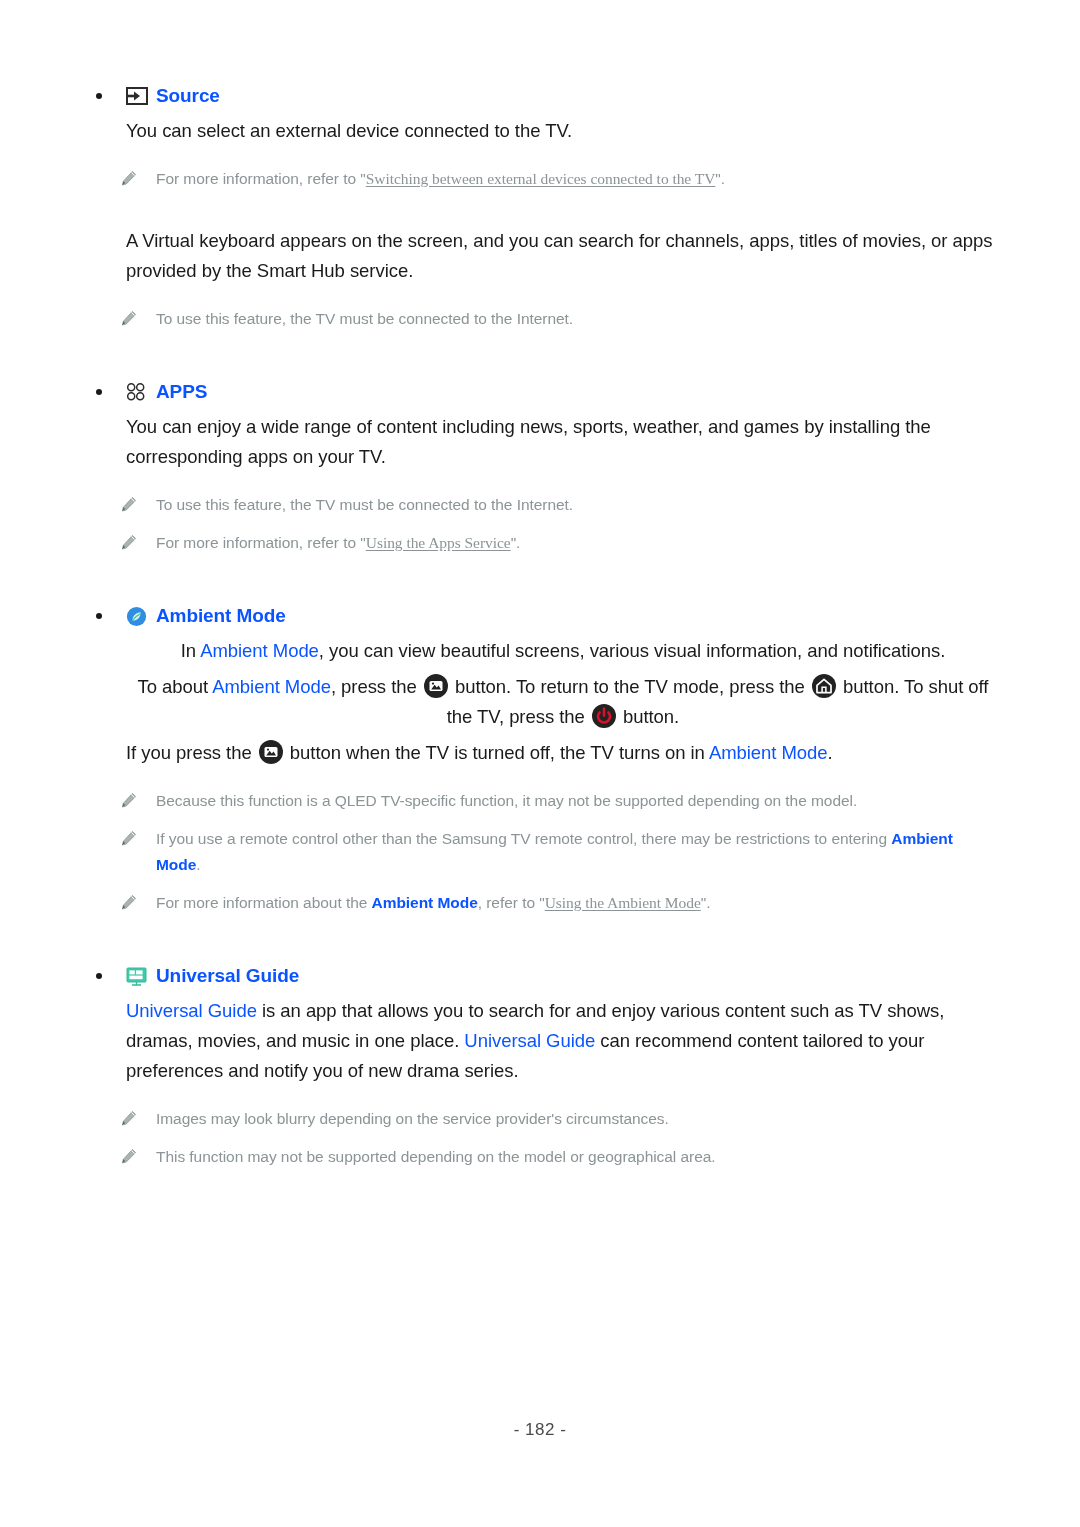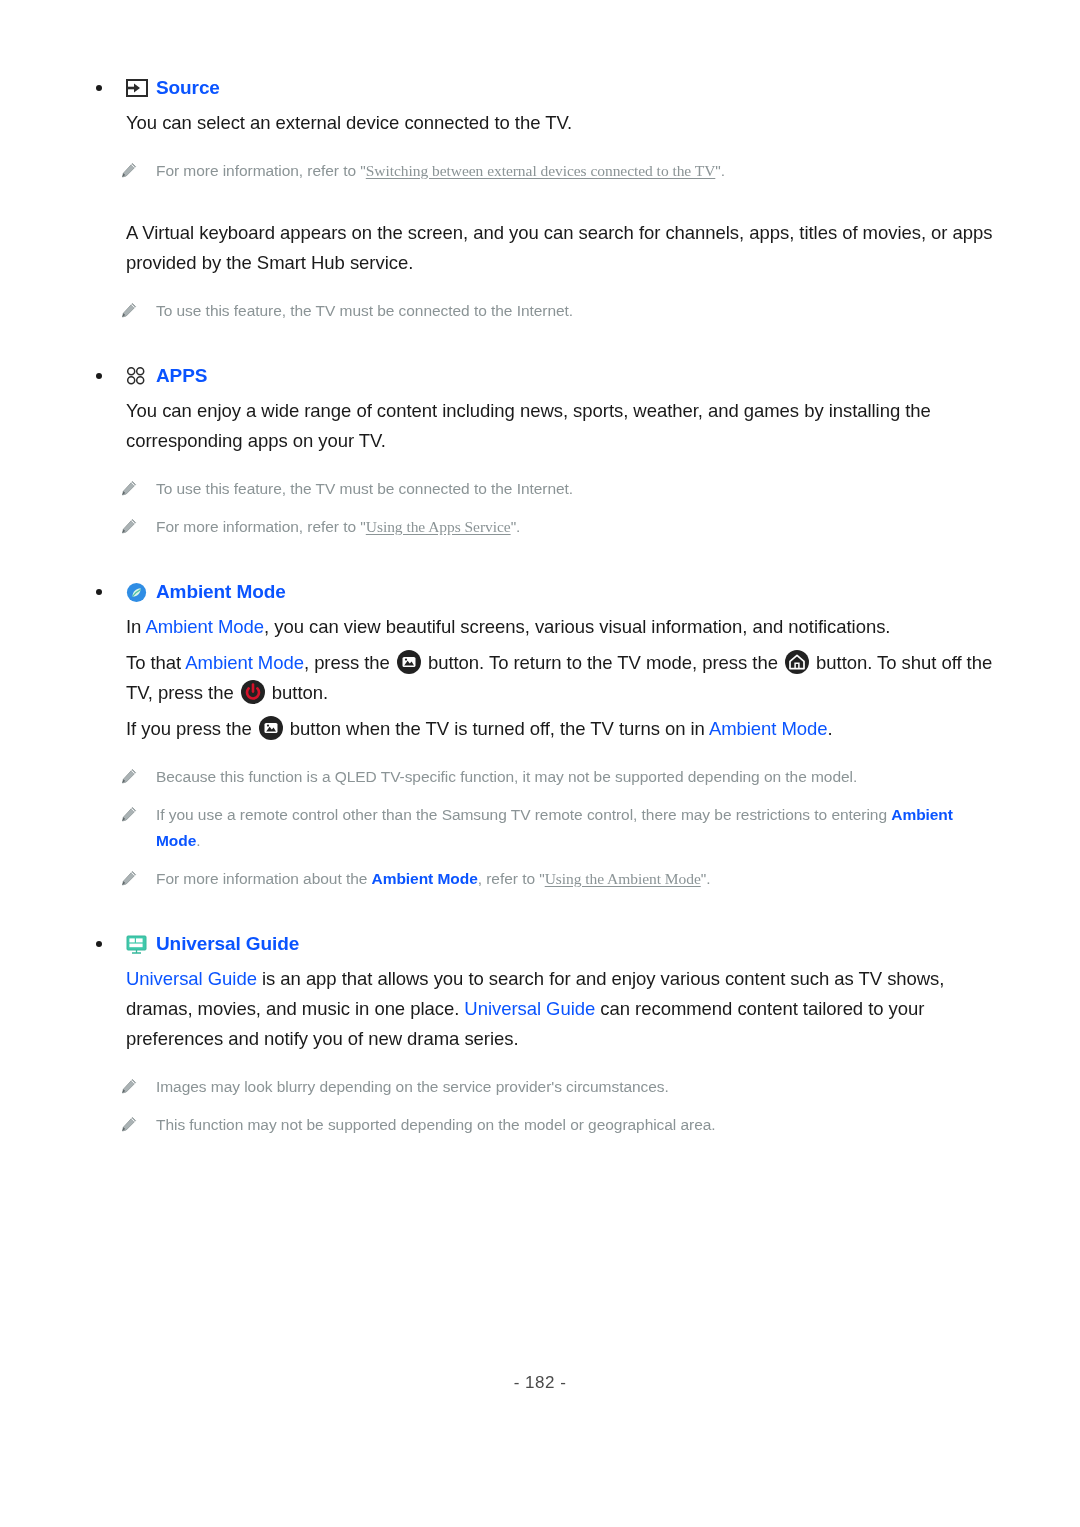--- a/index.html
+++ b/index.html
@@ -24,21 +24,21 @@
   }
 
   
   .section {
     margin-bottom: 0;
   }
   .bullet-row {
     display: flex;
     align-items: center;
     gap: 0;
-    margin: 4px 0 6px 0;
+    margin: 12px 0 6px 0;
     min-height: 28px;
   }
   .bullet-dot {
     width: 36px;
     flex: 0 0 36px;
     display: flex;
     align-items: center;
     justify-content: flex-start;
     padding-left: 6px;
     box-sizing: border-box;
@@ -68,21 +68,21 @@
   
   .body-text {
     margin: 0 0 20px 0;
     padding-left: 36px;
     font-size: 18.5px;
     line-height: 30px;
     color: #1a1a1a;
     max-width: 880px;
     letter-spacing: -0.05px;
   }
-  .body-text.tight { margin-bottom: 6px; }
+  .body-text.tight { margin-bottom: 6px; text-align: center; }
   .blue { color: #0a54ff; }
   .blue-b { color: #0a54ff; font-weight: 600; }
 
   
   .note {
     display: flex;
     align-items: flex-start;
     margin: 0 0 12px 0;
     padding-left: 30px;
   }
@@ -114,21 +114,21 @@
     position: relative;
     margin: 0 2px;
   }
   .rbtn svg { position: absolute; left: 0; top: 0; }
 
   
   .footer {
     position: absolute;
     left: 0;
     right: 0;
-    top: 1373px;
+    top: 1420px;
     text-align: center;
     font-size: 17px;
     color: #4a4a4a;
     letter-spacing: 0.5px;
   }
 </style>
 </head>
 <body>
 
 <div class="page">
@@ -231,21 +231,21 @@
           <circle cx="10.5" cy="10.5" r="9.6" fill="#2f8de4"></circle>
           <path d="M6.5 14.5 C6.5 9.5 10 6.6 14.6 6.2 C14.8 11 11.4 14.6 6.5 14.5 Z" fill="#d8f3e8"></path>
           <path d="M6.5 14.5 C8.6 11.4 11.2 9.2 14.6 7.6" stroke="#4fc3a1" stroke-width="1.2" fill="none"></path>
         </svg>
       </div>
       <div class="head-label">Ambient Mode</div>
     </div>
 
     <div class="body-text tight"><span>In </span><span class="blue">Ambient Mode</span><span>, you can view beautiful screens, various visual information, and notifications.</span></div>
 
-    <div class="body-text tight"><span>To that </span><span class="blue">Ambient Mode</span><span>, press the </span><span class="rbtn"><svg width="24" height="24" viewBox="0 0 24 24">
+    <div class="body-text tight"><span>To about </span><span class="blue">Ambient Mode</span><span>, press the </span><span class="rbtn"><svg width="24" height="24" viewBox="0 0 24 24">
             <rect x="5.5" y="7" width="13" height="10" rx="1.6" fill="#ffffff"></rect>
             <path d="M7.2 15.4 L10.6 10.8 L12.8 13.6 L14.6 11.6 L17 15.4 Z" fill="#222222"></path>
             <circle cx="9" cy="9.6" r="1.1" fill="#222222"></circle>
           </svg></span><span> button. To return to the TV mode, press the </span><span class="rbtn"><svg width="24" height="24" viewBox="0 0 24 24">
             <path d="M12 5.4 L19 11.4 L19 18.6 L5 18.6 L5 11.4 Z" fill="none" stroke="#ffffff" stroke-width="1.7" stroke-linejoin="round"></path>
             <path d="M10.1 18.6 L10.1 13.2 L13.9 13.2 L13.9 18.6" fill="none" stroke="#ffffff" stroke-width="1.5"></path>
           </svg></span><span> button. To shut off the TV, press the </span><span class="rbtn"><svg width="24" height="24" viewBox="0 0 24 24">
             <path d="M7.6 8.4 A6 6 0 1 0 16.4 8.4" fill="none" stroke="#d4122a" stroke-width="2.6" stroke-linecap="round"></path>
             <path d="M12 4.6 L12 11.6" stroke="#d4122a" stroke-width="2.6" stroke-linecap="round"></path>
           </svg></span><span> button.</span></div>

